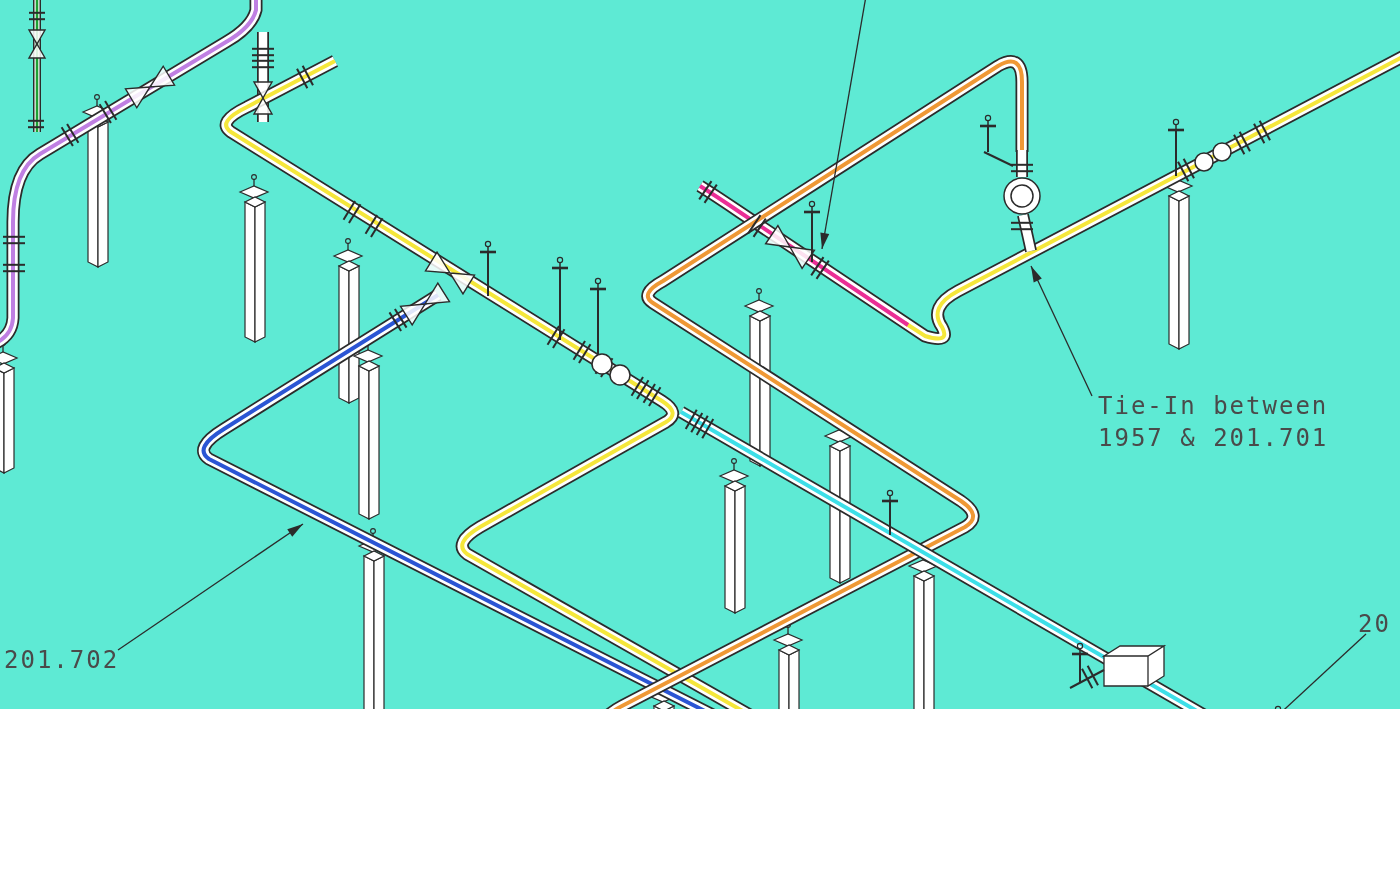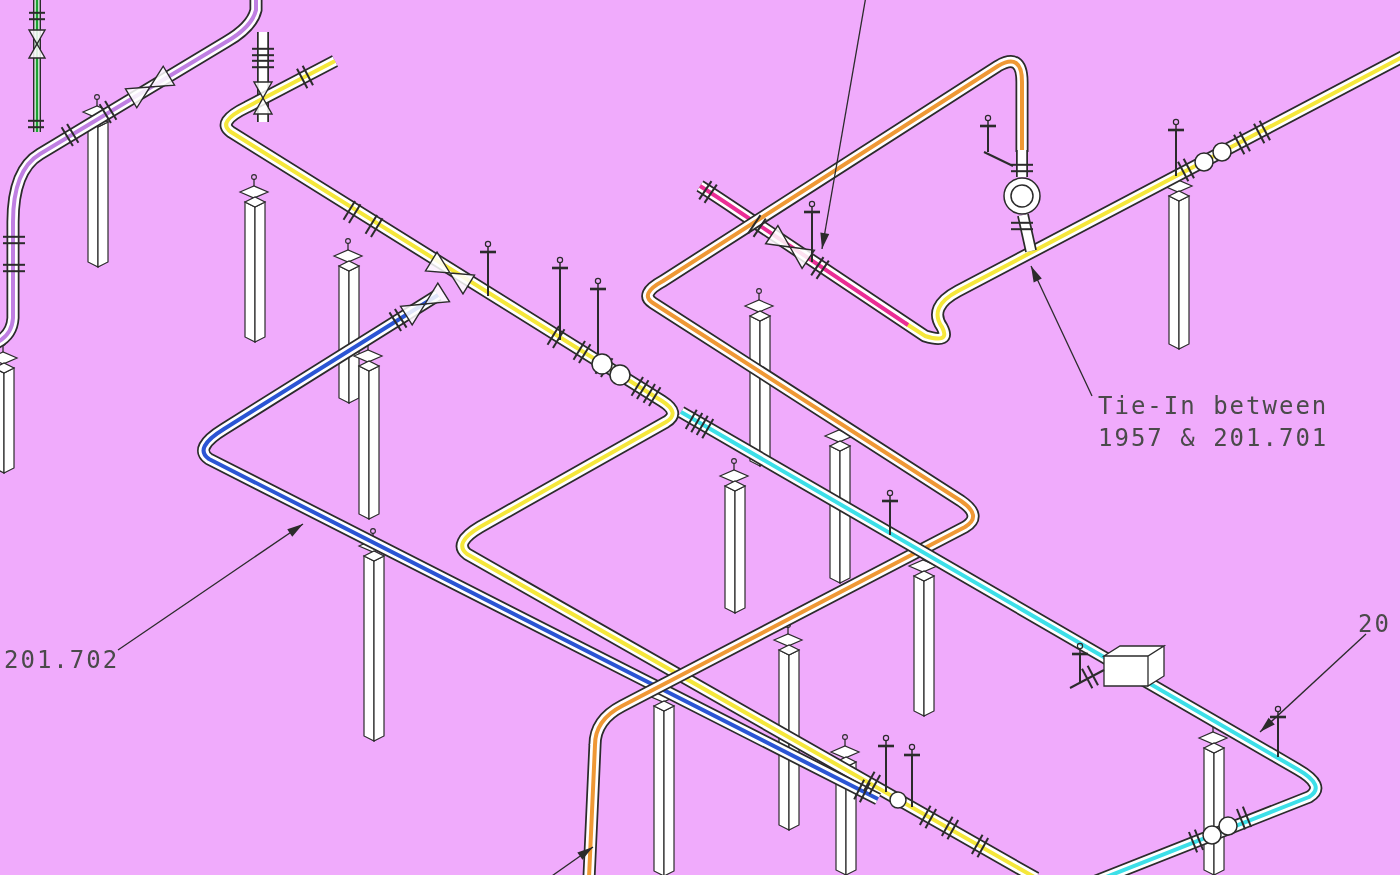--- a/index.html
+++ b/index.html
@@ -1,16 +1,16 @@
 <!DOCTYPE html>
 <html><head>
 <meta charset="utf-8">
 <style>
   html,body{margin:0;padding:0;background:#ffffff;}
-  .stage{position:relative;width:1400px;height:875px;background:#f0abfc;overflow:hidden;}
+  .stage{position:relative;width:1400px;height:709px;background:#5eead4;overflow:hidden;}
   svg{display:block;}
   .cad-text{font-family:"DejaVu Sans Mono","Liberation Mono",monospace;font-size:24px;letter-spacing:2px;fill:#4a4a4a;}
 </style>
 </head>
 <body>
 
 <div class="stage">
   <svg id="cad" viewBox="0 0 1400 875" width="1400" height="875" xmlns="http://www.w3.org/2000/svg">
     <g id="layer-structure">
         <g>

